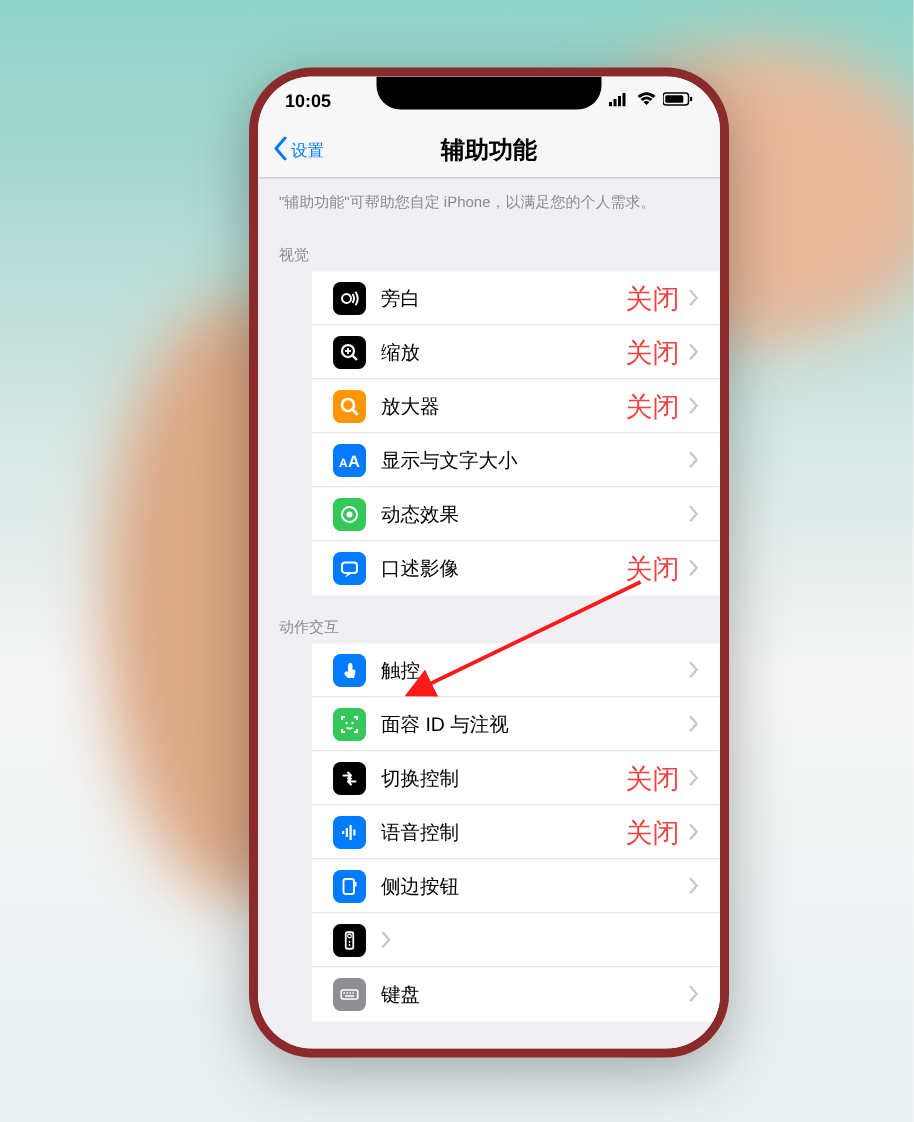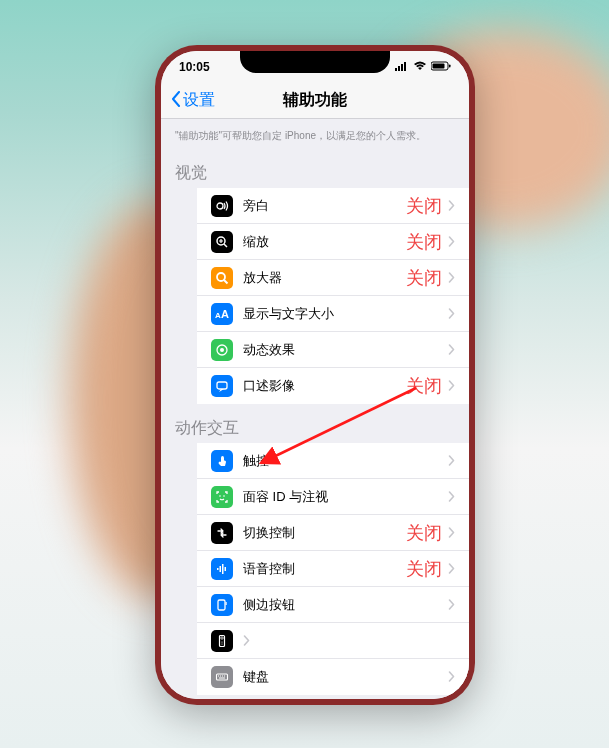--- a/index.html
+++ b/index.html
@@ -14,21 +14,21 @@
   
   .bg-blob {
     position: absolute;
     border-radius: 50%;
     filter: blur(20px);
   }
   .hand1 { background: #e8b89a; width: 250px; height: 200px; top: 30px; left: 380px; }
   .hand2 { background: #dca885; width: 180px; height: 400px; top: 200px; left: 70px; }
   .phone-frame {
     position: absolute;
-    left: 155px;
+    left: 166px;
     top: 45px;
     width: 320px;
     height: 660px;
     background: #8a2a2a;
     border-radius: 42px;
     padding: 6px;
     box-shadow: 0 10px 40px rgba(0,0,0,0.3);
   }
   .phone-inner {
     width: 100%;
@@ -67,21 +67,21 @@
     border-bottom: 1px solid #d1d1d6;
     display: flex;
     align-items: center;
     position: relative;
     padding: 0 10px;
   }
   .back-btn {
     display: flex;
     align-items: center;
     color: #007aff;
-    font-size: 16px;
+    font-size: 11px;
     gap: 2px;
   }
   .nav-title {
     position: absolute;
     left: 50%;
     transform: translateX(-50%);
     font-size: 16px;
     font-weight: 600;
     color: #000;
   }
@@ -91,21 +91,21 @@
     background: #efeff4;
   }
   .descriptor {
     padding: 10px 14px 6px;
     font-size: 10px;
     color: #8a8a8f;
     line-height: 1.4;
   }
   .section-header {
     padding: 14px 14px 4px;
-    font-size: 16px;
+    font-size: 10px;
     color: #8a8a8f;
   }
   .row {
     background: #fff;
     height: 36px;
     display: flex;
     align-items: center;
     padding: 0 14px;
     border-bottom: 0.5px solid #e5e5ea;
     position: relative;

